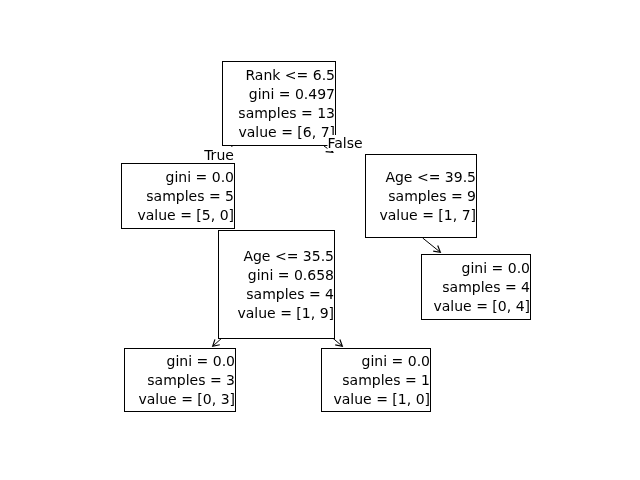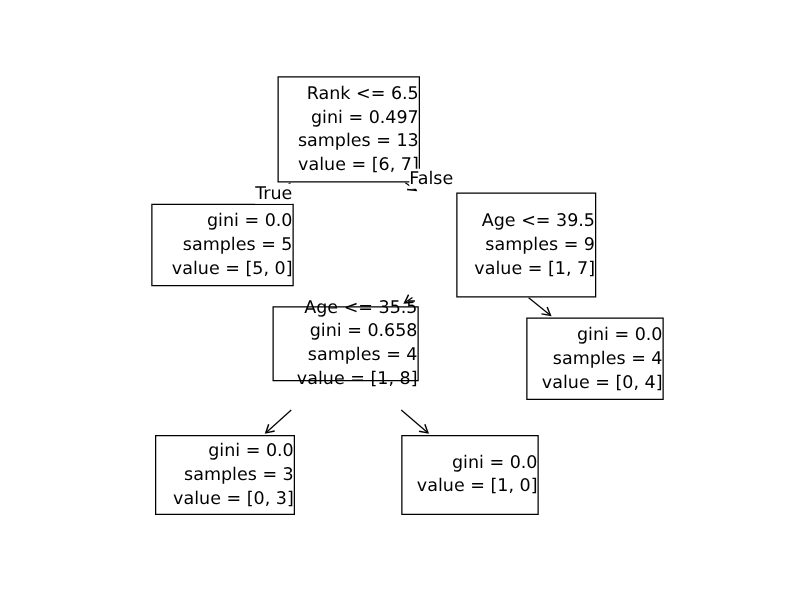--- a/index.html
+++ b/index.html
@@ -79,37 +79,38 @@
     <div>samples = 5</div>
     <div>value = [5, 0]</div>
   </div>
 
   <div class="node" style="left:321px; top:154px; width:112px; height:84px;margin-left:44px;">
     <div>Age &lt;= 39.5</div>
     <div>samples = 9</div>
     <div>value = [1, 7]</div>
   </div>
 
-  <div class="node" style="left:218px; top:245px; width:117px; height:60px;">
+  <div class="node" style="left:218px; top:230px; width:117px; height:109px;">
     <div>Age &lt;= 35.5</div>
     <div>gini = 0.658</div>
     <div>samples = 4</div>
-    <div>value = [1, 8]</div>
+    <div>value = [1, 9]</div>
   </div>
 
   <div class="node" style="left:421px; top:254px; width:110px; height:66px;">
     <div>gini = 0.0</div>
     <div>samples = 4</div>
     <div>value = [0, 4]</div>
   </div>
 
   <div class="node" style="left:124px; top:348px; width:112px; height:64px;">
     <div>gini = 0.0</div>
     <div>samples = 3</div>
     <div>value = [0, 3]</div>
   </div>
 
   <div class="node" style="left:321px; top:348px; width:110px; height:64px;">
     <div>gini = 0.0</div>
+    <div>samples = 1</div>
     <div>value = [1, 0]</div>
   </div>
 
 </div>
 
 </body></html>

